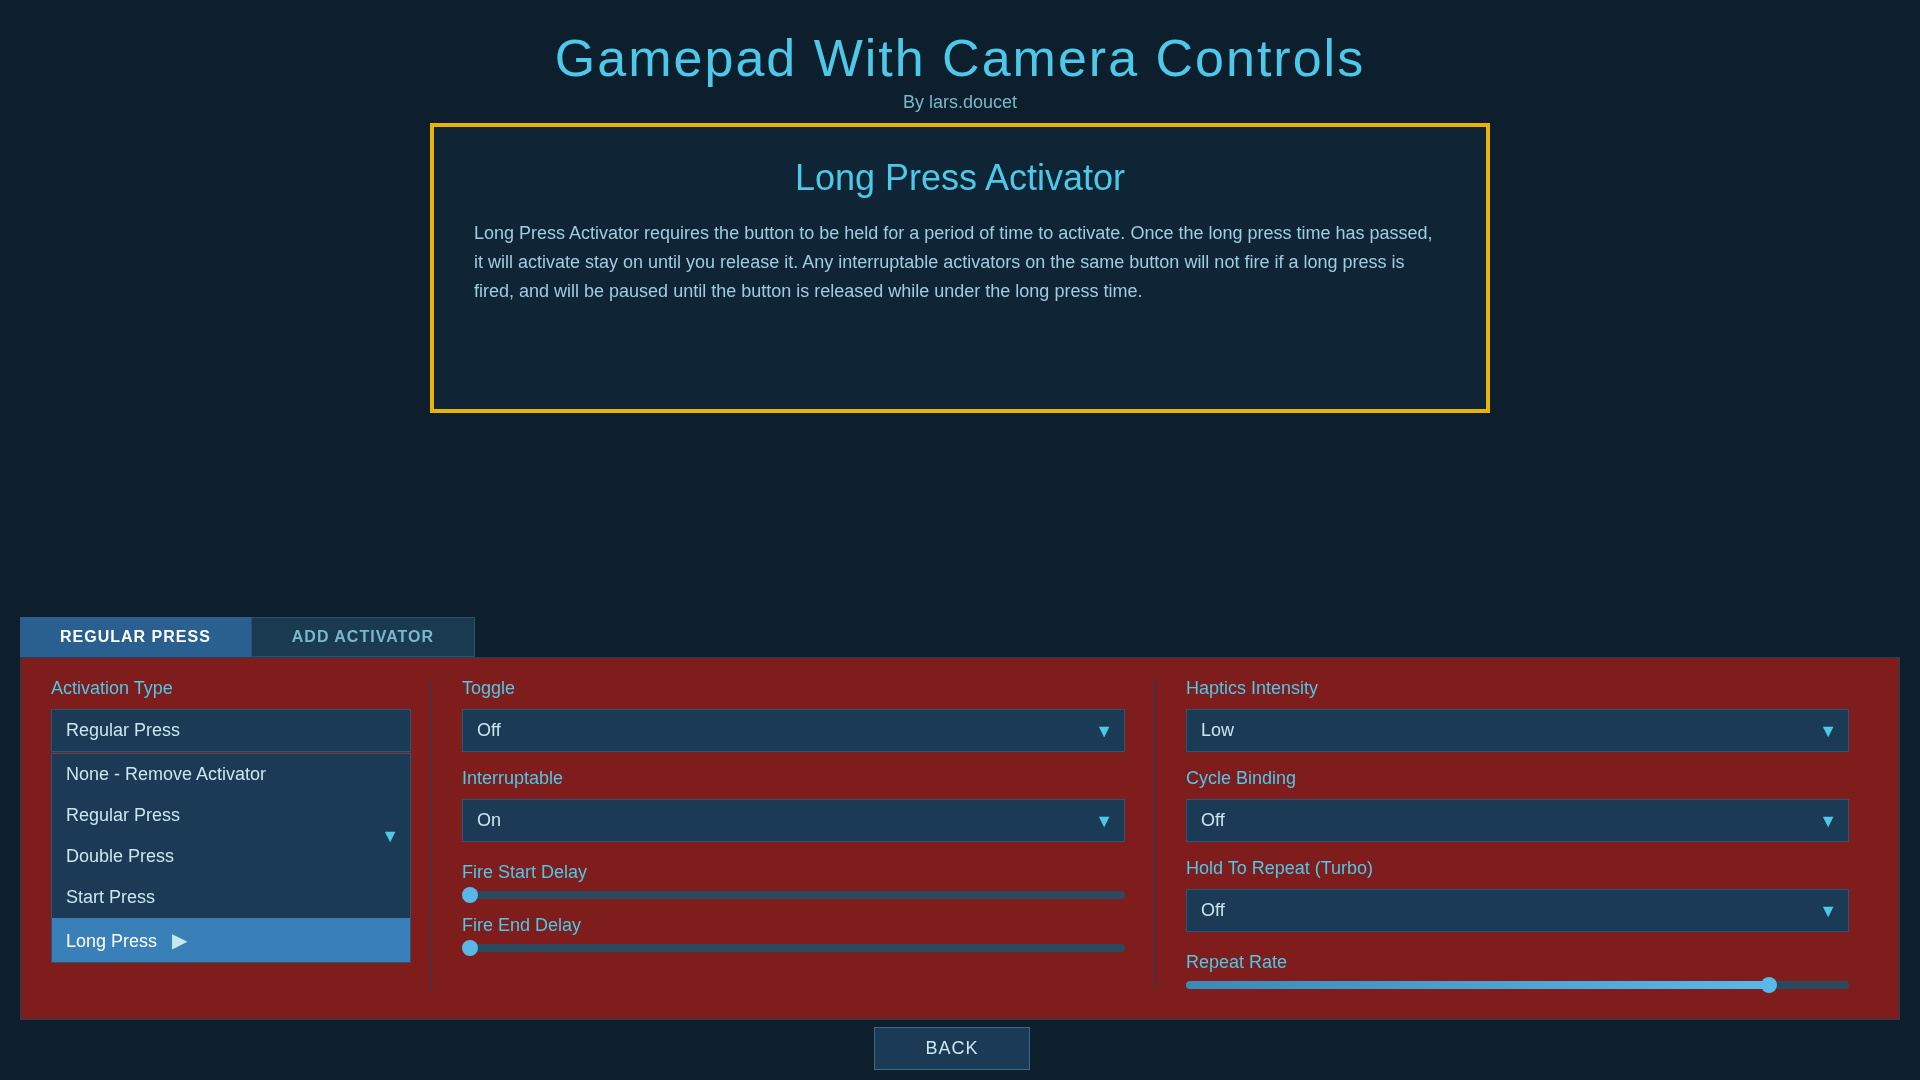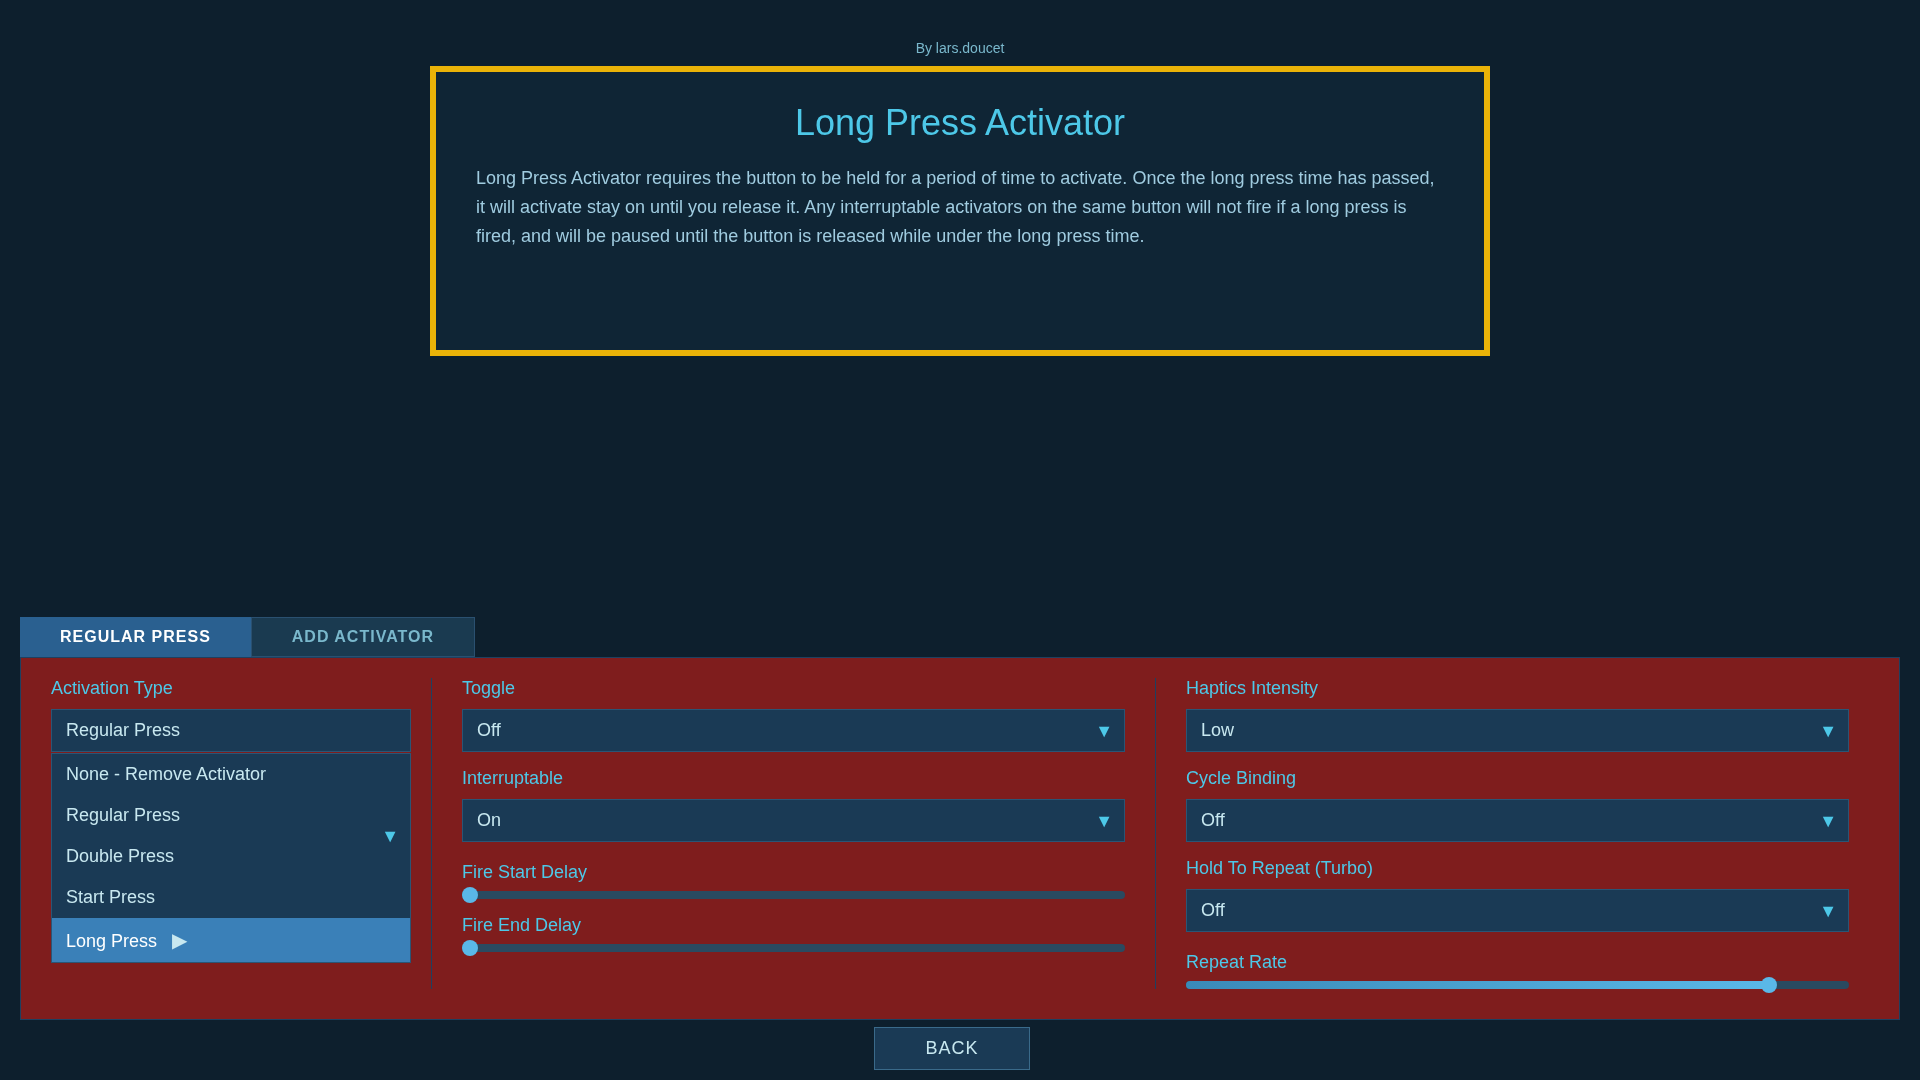--- a/index.html
+++ b/index.html
@@ -19,30 +19,30 @@
     }
 
     .page-title {
       font-size: 52px;
       color: #4dc8e8;
       font-weight: 300;
       letter-spacing: 2px;
     }
 
     .page-subtitle {
-      font-size: 14px;
+      font-size: 18px;
       color: #7ab8cc;
-      margin-top: 12px;
+      margin-top: 4px;
     }
 
     .main-panel {
       margin: 0 auto;
       width: 1060px;
       background-color: #0f2535;
-      border: 6px solid #eab308;
+      border: 4px solid #eab308;
       padding: 30px 40px 30px 40px;
       min-height: 290px;
     }
 
     .panel-title {
       font-size: 36px;
       color: #4dc8e8;
       text-align: center;
       margin-bottom: 20px;
       font-weight: 300;
@@ -229,20 +229,21 @@
     }
 
     .right-col {
       border-right: none;
     }
   </style>
 </head>
 <body>
 
 <div class="page-title-section">
+  <div class="page-title">Gamepad With Camera Controls</div>
   <div class="page-subtitle">By lars.doucet</div>
 </div>
 
 <div class="main-panel">
   <div class="panel-title">Long Press Activator</div>
   <div class="panel-description">Long Press Activator requires the button to be held for a period of time to activate.  Once the long press time has passed, it will activate stay on until you release it.  Any interruptable activators on the same button will not fire if a long press is fired, and will be paused until the button is released while under the long press time.</div>
 </div>
 
 <div class="bottom-section">
 

